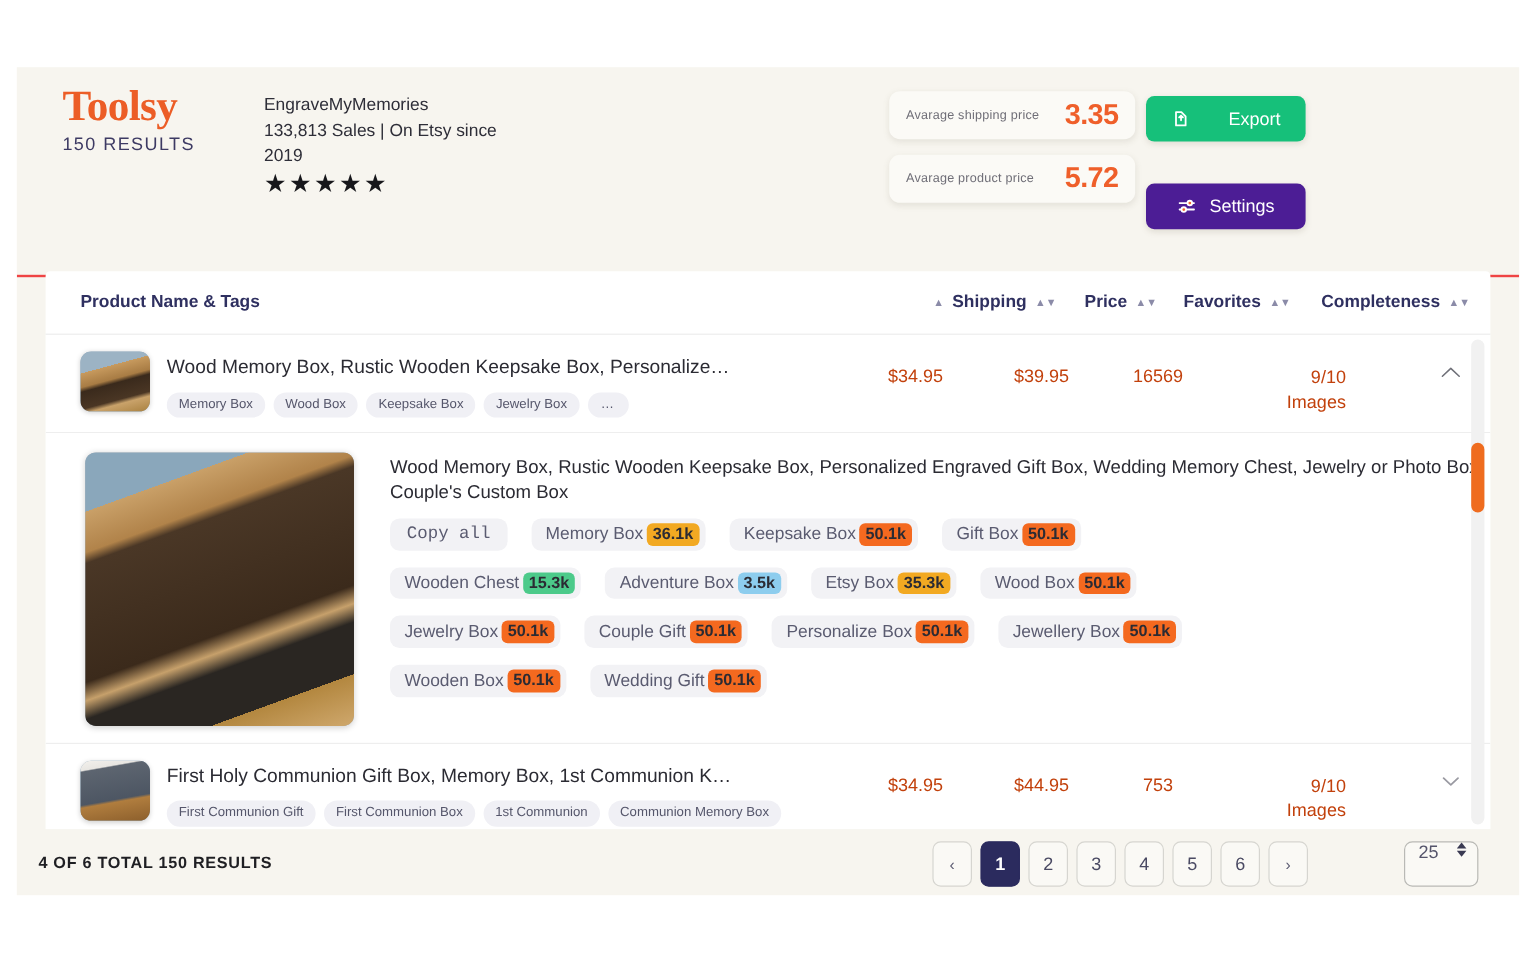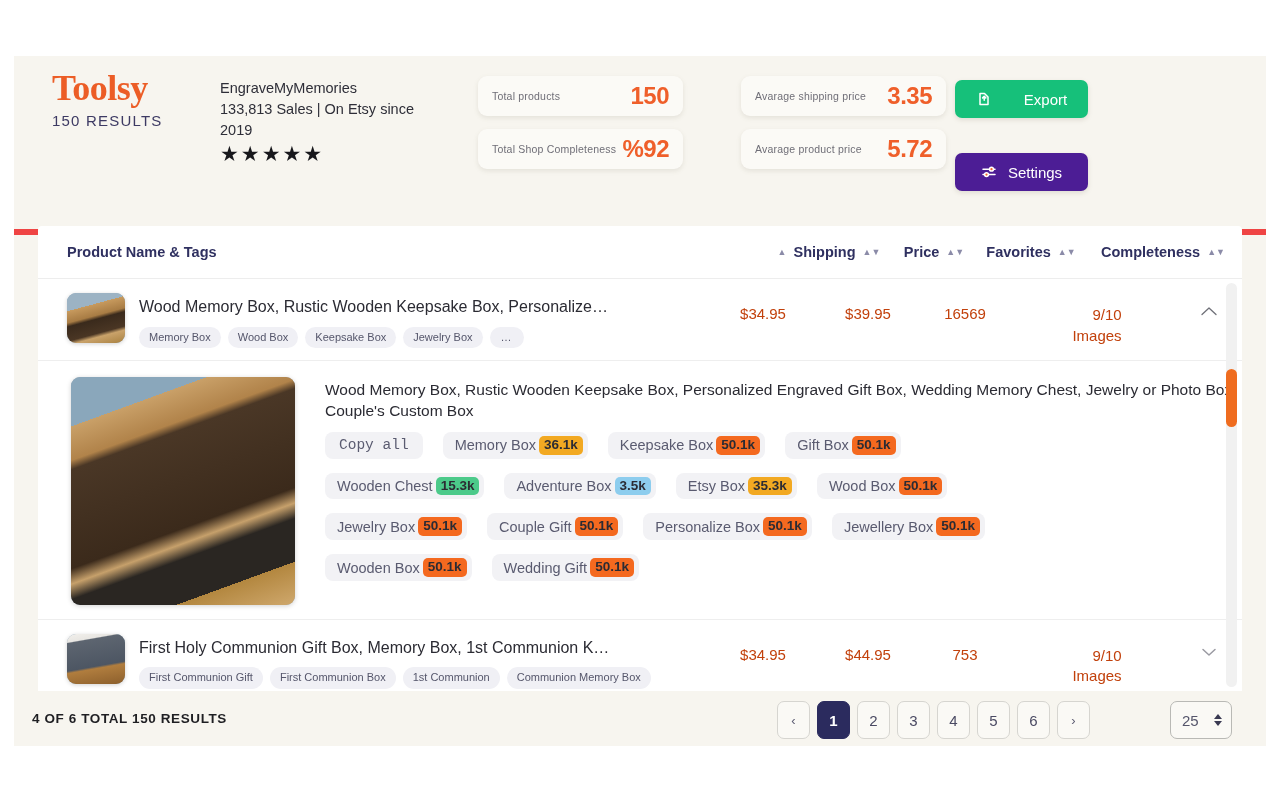--- a/index.html
+++ b/index.html
@@ -19,21 +19,21 @@
     height: 690px;
     background: #f7f5ef;
     overflow: hidden;
   }
 
   
   .header {
     position: relative;
     height: 155px;
     padding: 18px 0 0 0;
-    border-bottom: 6px solid #ef4444;
+    border-bottom: 2px solid #ef4444;
   }
   .brand {
     position: absolute;
     left: 38px;
     top: 14px;
     width: 165px;
   }
   .brand-name {
     font-family: "Liberation Serif", serif;
     font-size: 36px;
@@ -281,21 +281,21 @@
     box-sizing: border-box;
   }
   .pbtn.active { background: #2b2b5e; border-color: #2b2b5e; color: #ffffff; font-weight: 600; }
   .pbtn.nav { font-size: 13px; color: #5c5c72; }
   .psize {
     position: absolute; left: 1156px; top: 10px;
     width: 62px; height: 38px;
     border: 1px solid #b9b9b5;
     border-radius: 7px;
     background: #faf9f5;
-    display: flex; align-items: center; justify-content: space-between;
+    display: flex; align-items: flex-start; justify-content: space-between;
     padding: 0 9px 0 11px;
     box-sizing: border-box;
     font-size: 15px; color: #55556b;
     cursor: pointer;
   }
   .spin { display: flex; flex-direction: column; gap: 2px; line-height: 0; }
   .spin i {
     width: 0; height: 0; display: block;
     border-left: 4.5px solid transparent;
     border-right: 4.5px solid transparent;
@@ -320,30 +320,20 @@
       <div class="brand-name">Toolsy</div>
       <div class="brand-sub">150 RESULTS</div>
     </div>
 
     <div class="shopinfo">
       <div>EngraveMyMemories</div>
       <div>133,813 Sales | On Etsy since 2019</div>
       <div class="stars">★★★★★</div>
     </div>
 
-    <div class="stat-col c1">
-      <div class="stat-card">
-        <span class="stat-label">Total products</span>
-        <span class="stat-value">150</span>
-      </div>
-      <div class="stat-card">
-        <span class="stat-label">Total Shop Completeness</span>
-        <span class="stat-value">%92</span>
-      </div>
-    </div>
 
     <div class="stat-col c2">
       <div class="stat-card">
         <span class="stat-label">Avarage shipping price</span>
         <span class="stat-value">3.35</span>
       </div>
       <div class="stat-card">
         <span class="stat-label">Avarage product price</span>
         <span class="stat-value">5.72</span>
       </div>

